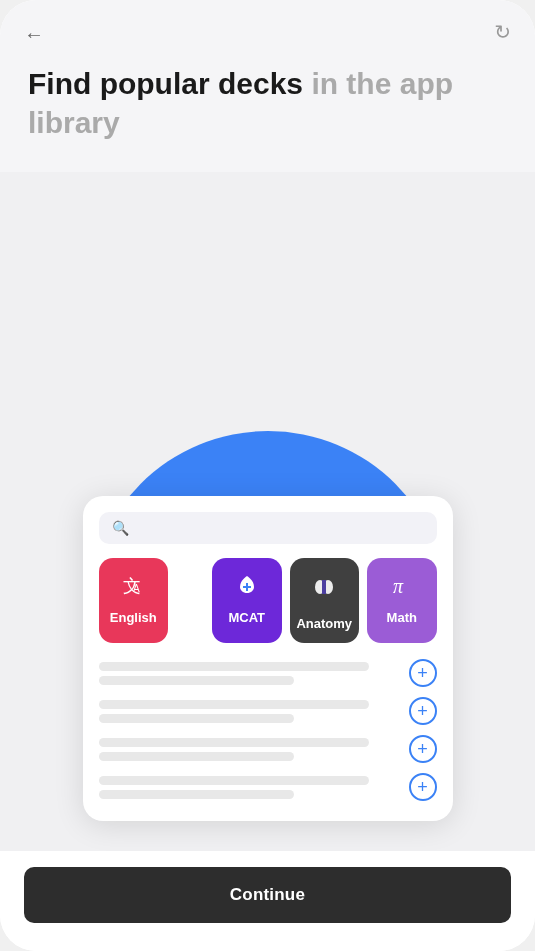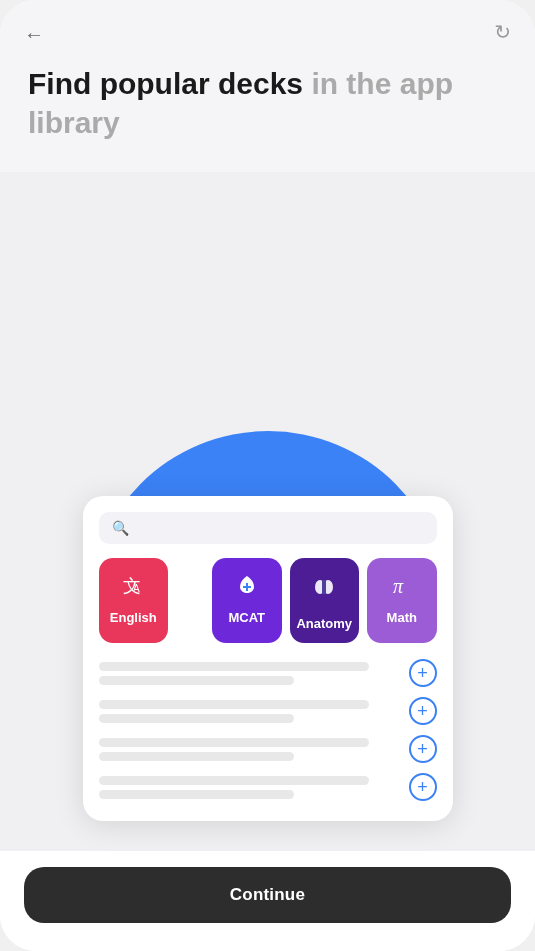--- a/index.html
+++ b/index.html
@@ -141,21 +141,21 @@
     .category-btn.english {
       background: #e8375a;
     }
 
     .category-btn.mcat {
       background: #6d28d9;
       margin-left: 36px;
     }
 
     .category-btn.anatomy {
-      background: #4c1d95;
+      background: #404040;
       gap: 12px;
     }
 
     .category-btn.math {
       background: #9b5cd6;
     }
 
     .category-icon {
       width: 36px;
       height: 36px;
@@ -228,21 +228,21 @@
       background: #ffffff;
     }
 
     .continue-btn {
       width: 100%;
       background: #2d2d2d;
       color: #ffffff;
       font-size: 17px;
       font-weight: 600;
       border: none;
-      border-radius: 20px;
+      border-radius: 10px;
       padding: 18px;
       cursor: pointer;
       letter-spacing: 0.2px;
     }
   </style>
 </head>
 <body>
 
 <div class="phone-container">
 

